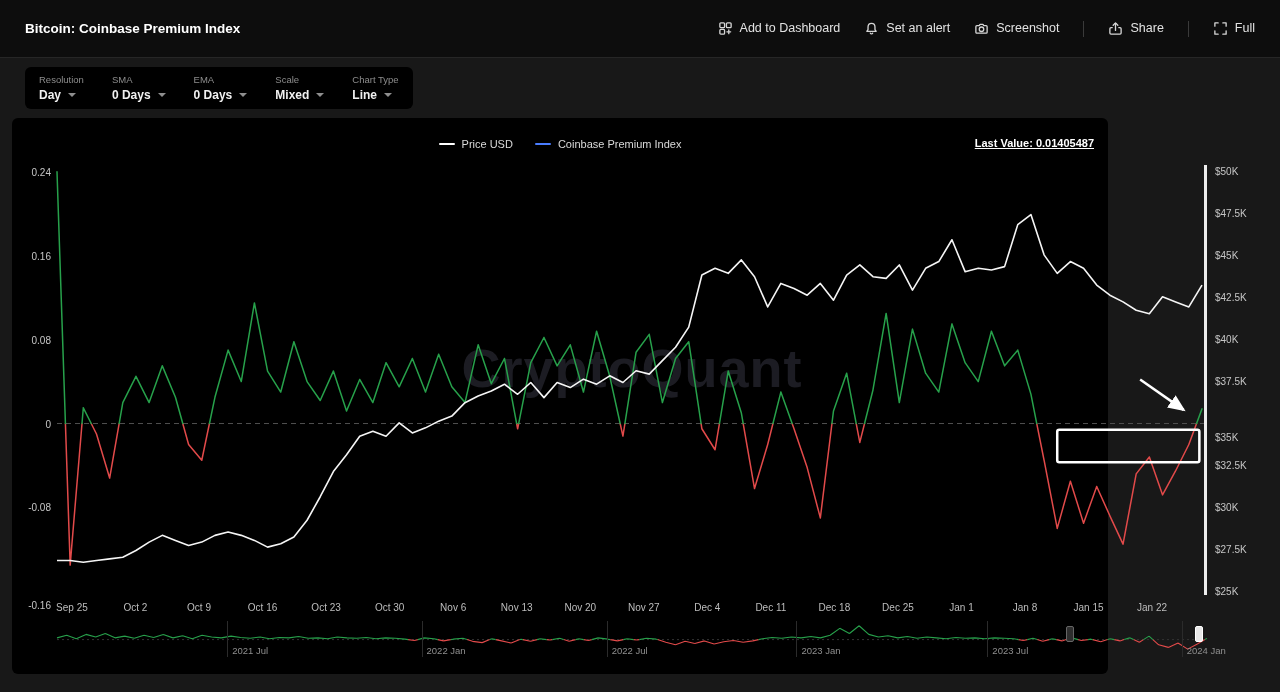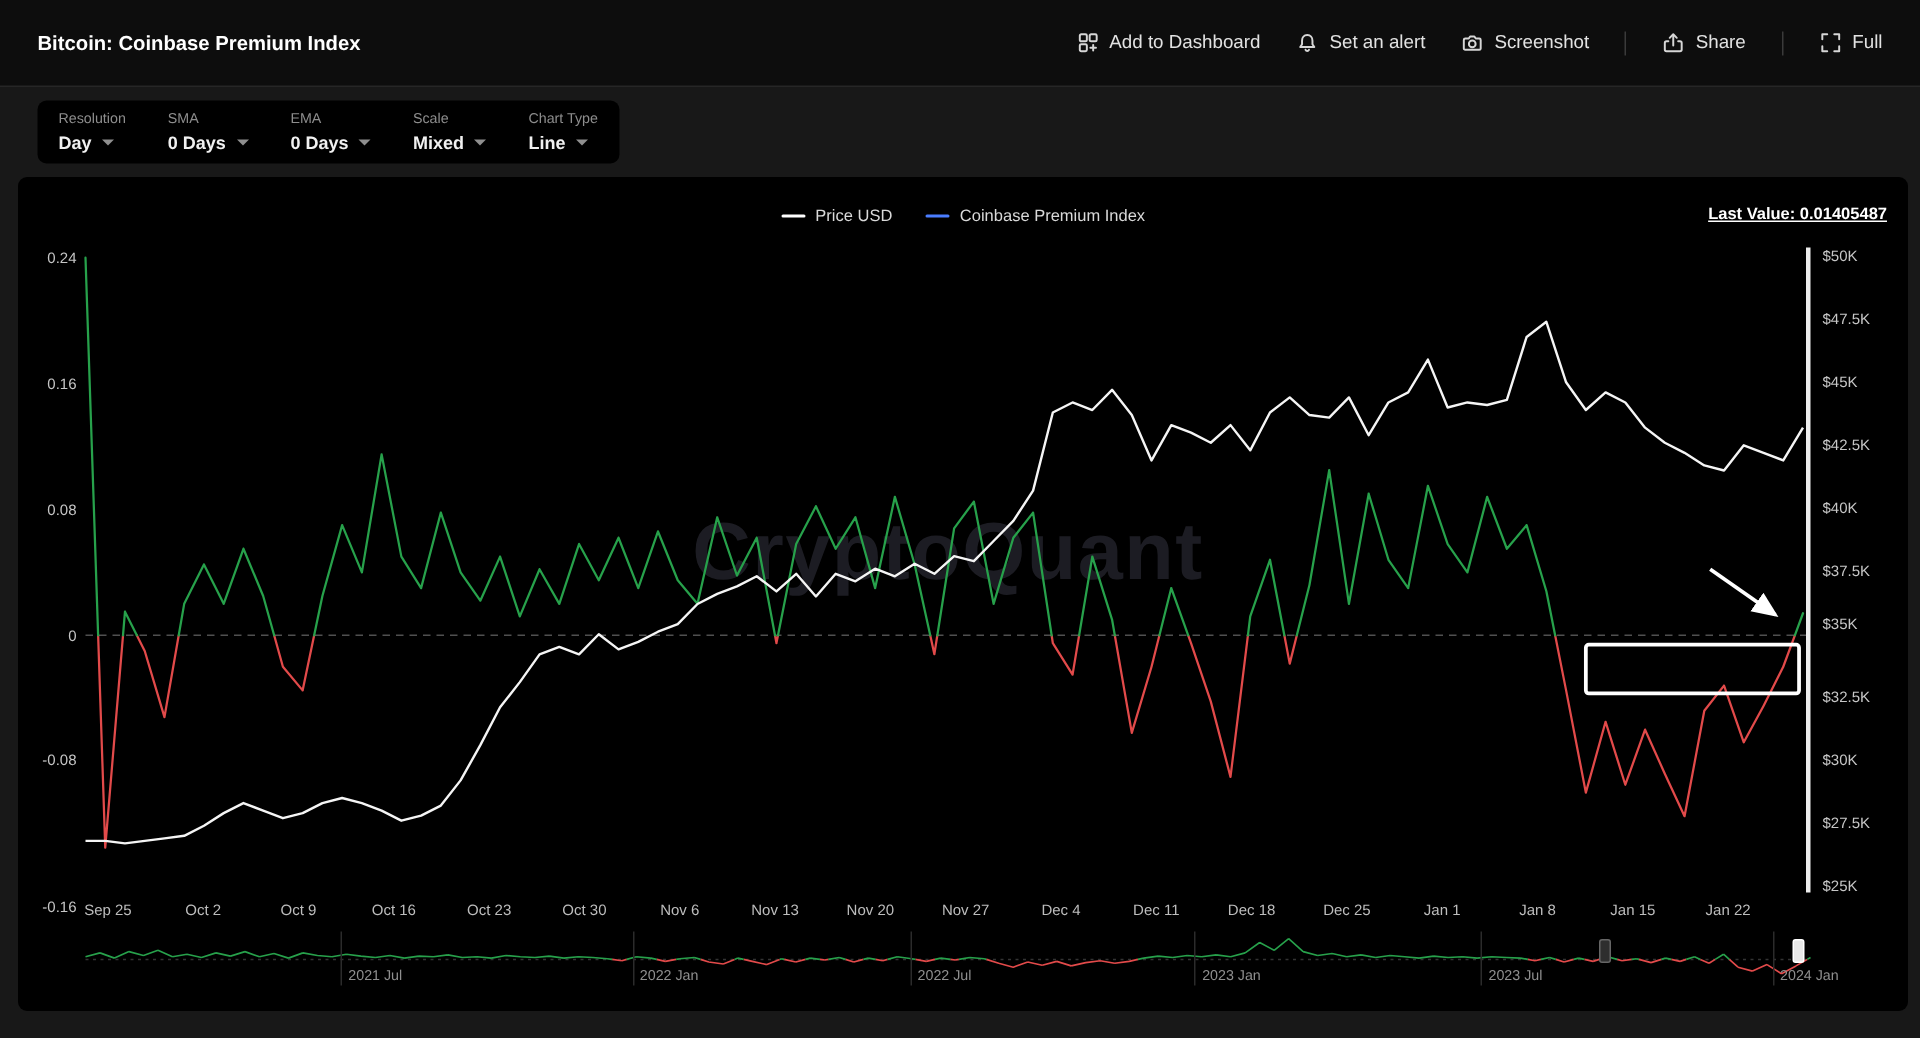--- a/index.html
+++ b/index.html
@@ -16,21 +16,21 @@
   .toolbar{position:absolute;top:58px;left:0;width:1280px;height:60px;display:flex;align-items:center;justify-content:space-between;padding:0 25px;background:#181818}
   .controls{display:flex;align-items:flex-start;background:#000000;border-radius:6px}
   .ctrl{display:flex;flex-direction:column;justify-content:center;gap:3px;padding:7px 14px;cursor:pointer}
   .ctrl-label{font-size:9.5px;color:#8d8d8d}
   .ctrl-value{font-size:12px;font-weight:700;color:#f1f1f1;display:flex;align-items:center;gap:7px}
   .caret{width:0;height:0;border-left:4px solid transparent;border-right:4px solid transparent;border-top:4px solid #8f8f8f}
   .ranges{display:flex;align-items:center;gap:7px}
   .range-btn{height:22px;min-width:27px;padding:0 6px;display:flex;align-items:center;justify-content:center;font-size:11px;color:#cfcfcf;background:#171717;border:1px solid #2d2d2d;border-radius:4px;cursor:pointer}
   .cal-btn{height:22px;width:28px;display:flex;align-items:center;justify-content:center;background:rgba(41,98,255,0.12);border:1px solid rgba(41,98,255,0.5);border-radius:4px;cursor:pointer}
 
-  .panel{position:absolute;left:12px;top:118px;width:1260px;height:556px;background:#000;border-radius:6px}
+  .panel{position:absolute;left:12px;top:118px;width:1096px;height:556px;background:#000;border-radius:6px}
   .legend{position:absolute;top:20px;left:0;width:100%;display:flex;justify-content:center;align-items:center;gap:22px}
   .legend-item{display:flex;align-items:center;gap:7px;font-size:11px;color:#d9d9d9}
   .legend-swatch{width:16px;height:2px;border-radius:1px;background:#888}
   .last-value{position:absolute;top:19px;right:14px;font-size:11px;font-weight:700;color:#fff;text-decoration:underline}
   .plot{position:absolute;left:45px;top:47px;width:1150px;height:430px}
   .watermark{position:absolute;left:0;top:172px;width:100%;text-align:center;font-size:54px;font-weight:700;color:#30303b;opacity:.6;letter-spacing:1px;user-select:none}
   #plot-svg{position:absolute;left:0;top:0;overflow:visible}
   .y-axis{position:absolute;font-size:10px;color:#c6c6c6}
   .y-left{left:6px;top:47px;width:33px;height:430px}
   .y-left div{position:absolute;right:0}
@@ -165,21 +165,21 @@
       <div class="ytick" style="top: 337.427px;">-0.08</div>
       <div class="ytick" style="top: 435px;">-0.16</div>
     </div>
   <div class="y-axis y-right" id="yRight">
       <div class="ytick" style="top: 0.878906px;">$50K</div>
       <div class="ytick" style="top: 42.8711px;">$47.5K</div>
       <div class="ytick" style="top: 84.8633px;">$45K</div>
       <div class="ytick" style="top: 126.855px;">$42.5K</div>
       <div class="ytick" style="top: 168.848px;">$40K</div>
       <div class="ytick" style="top: 210.84px;">$37.5K</div>
-      <div class="ytick" style="top: 246px;">$35K</div>
+      <div class="ytick" style="top: 267px;">$35K</div>
       <div class="ytick" style="top: 294.824px;">$32.5K</div>
       <div class="ytick" style="top: 336.816px;">$30K</div>
       <div class="ytick" style="top: 378.809px;">$27.5K</div>
       <div class="ytick" style="top: 420.801px; text-align: right;">$25K</div>
     </div>
   <div class="x-axis" id="xAxis">
       <div class="xtick" style="left: -12.05px;">Sep 25</div>
       <div class="xtick" style="left: 51.4875px;">Oct 2</div>
       <div class="xtick" style="left: 115.025px;">Oct 9</div>
       <div class="xtick" style="left: 178.562px;">Oct 16</div>

